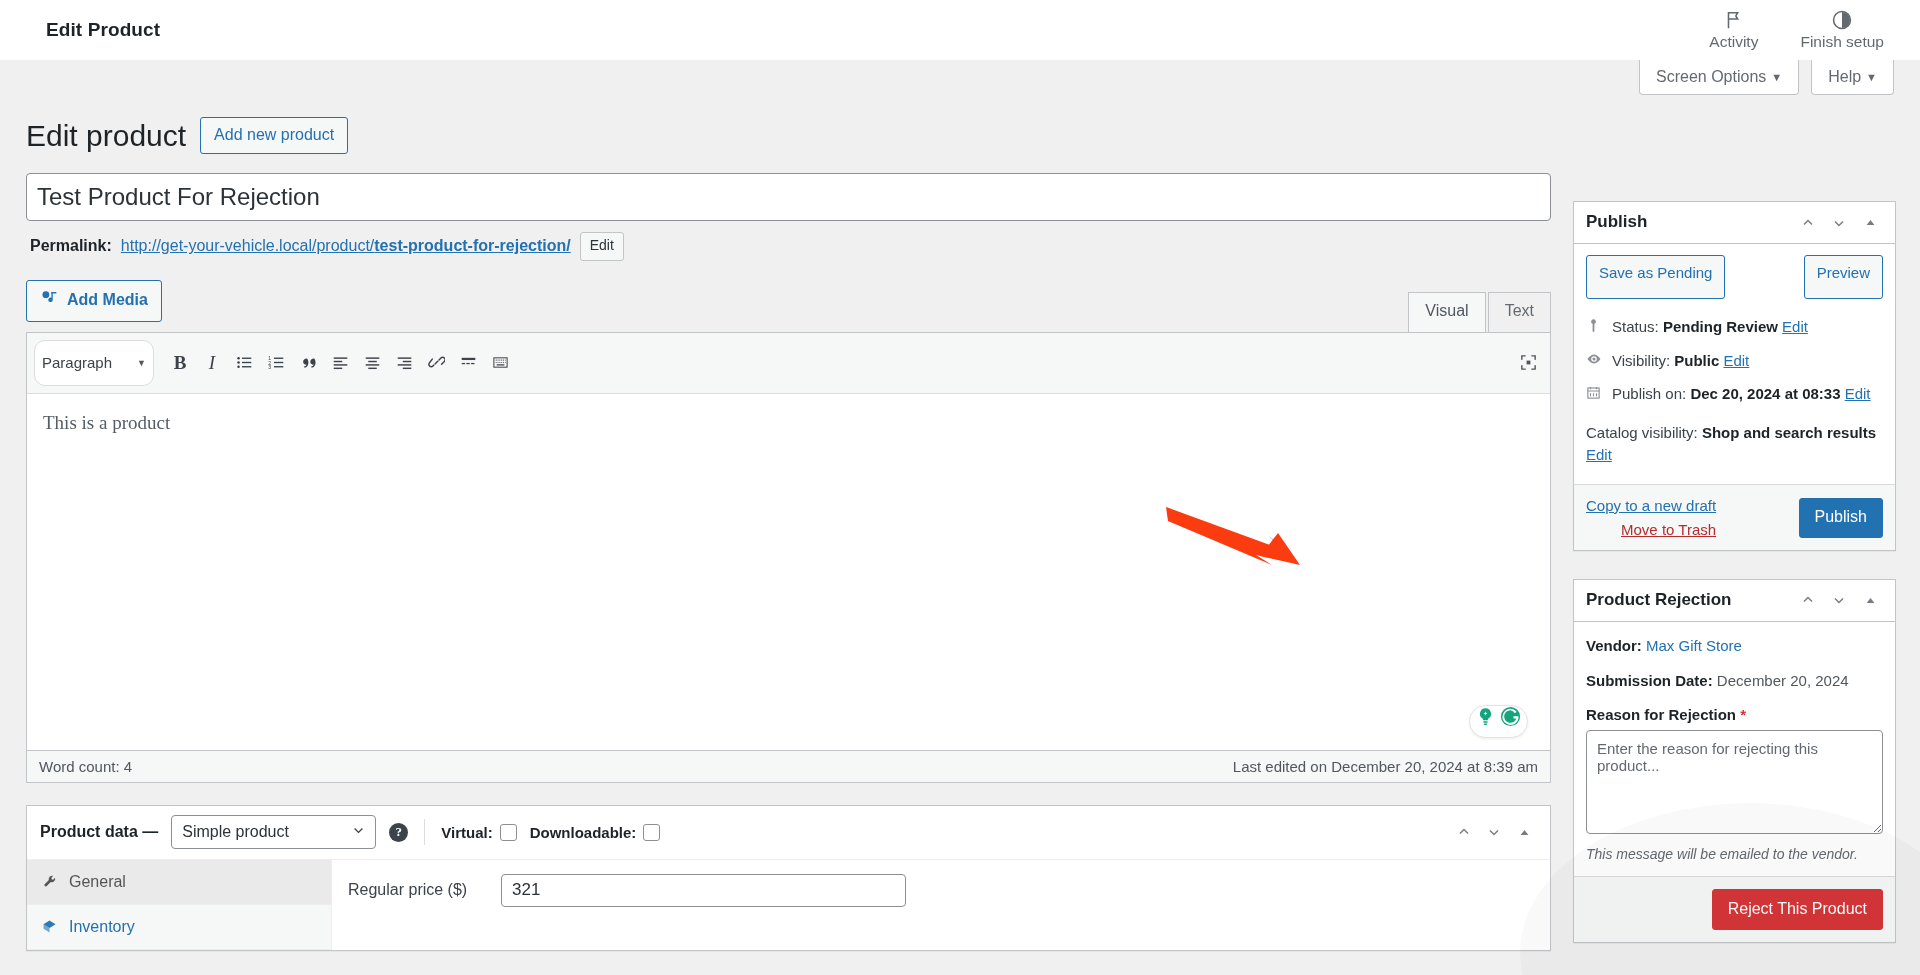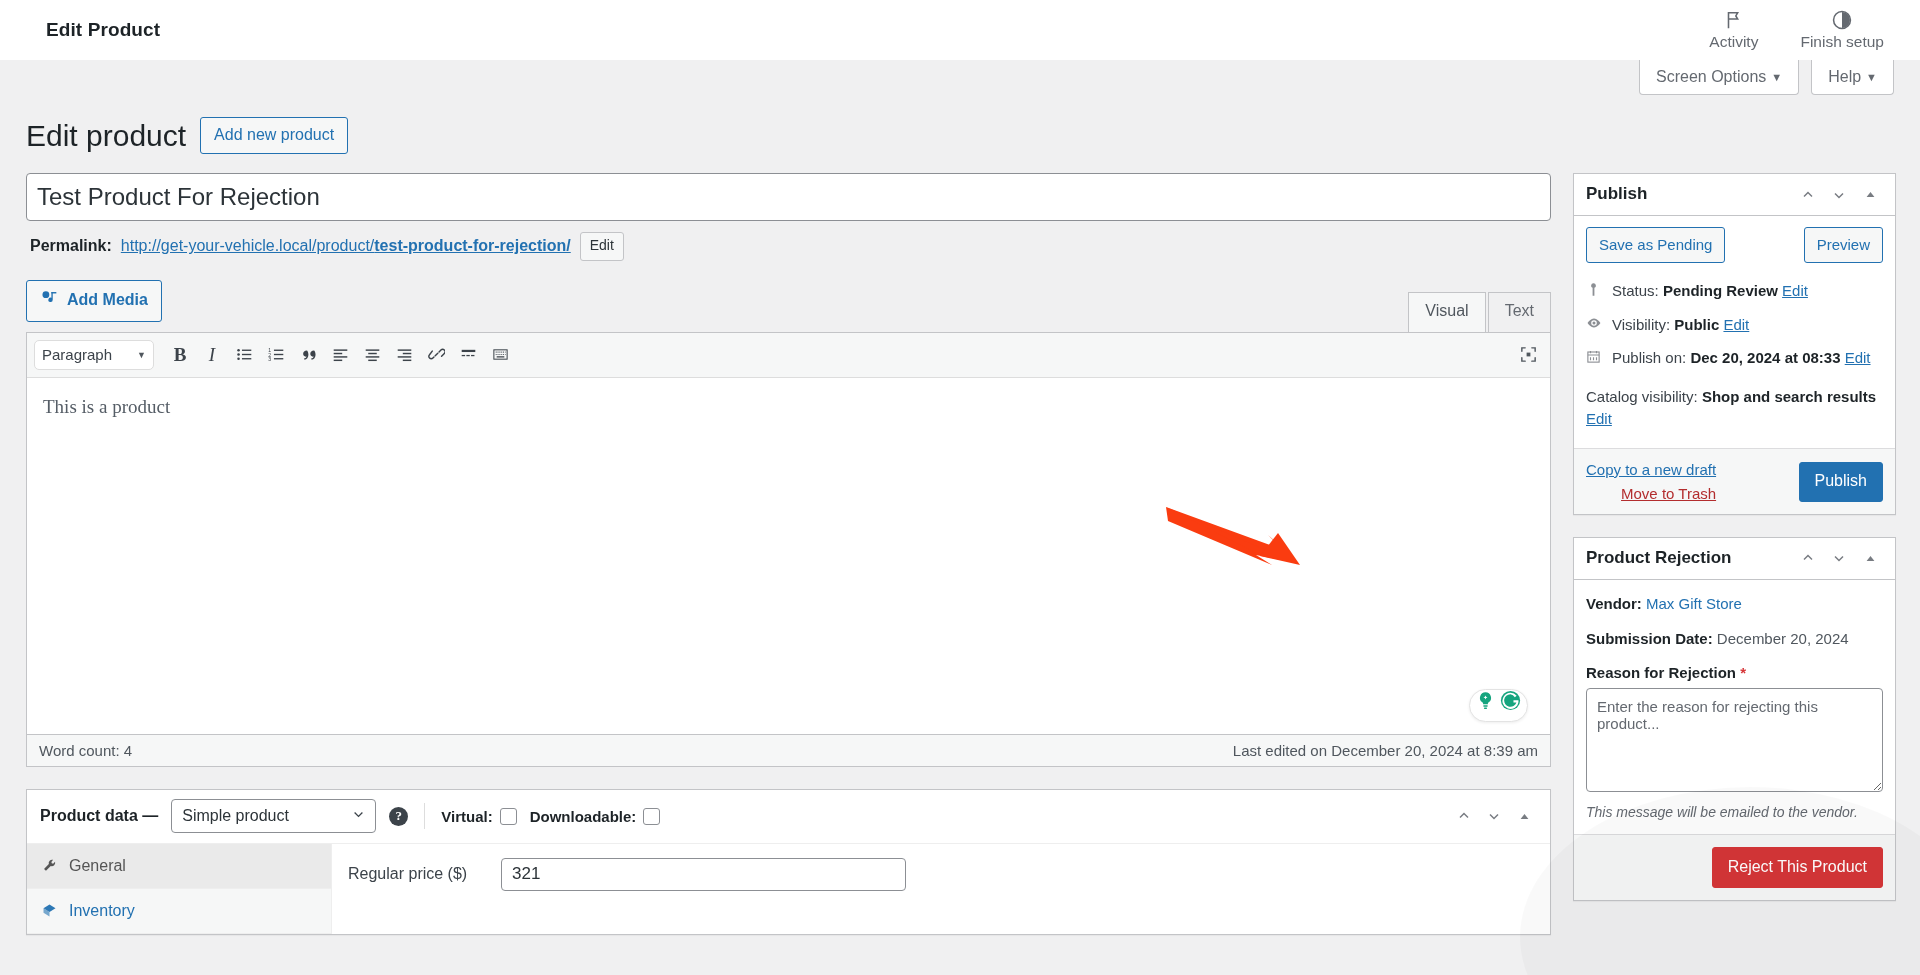--- a/index.html
+++ b/index.html
@@ -200,23 +200,23 @@
     border-bottom: 1px solid #ddd;
     display: flex;
     align-items: center;
     gap: 2px;
     padding: 7px 7px;
     position: relative;
   }
   .mce-select {
     background: #fff;
     border: 1px solid #ddd;
-    border-radius: 5px;
+    border-radius: 11px;
     width: 120px;
-    height: 30px;
+    height: 46px;
     display: flex;
     align-items: center;
     justify-content: space-between;
     padding: 0 7px;
     font-size: 15px;
     color: #3c434a;
     cursor: pointer;
     margin-right: 9px;
   }
   .mce-select .caret2 { font-size: 9px; color: #50575e; }
@@ -264,20 +264,21 @@
     color: #50575e;
   }
   .post-status-info .right { margin-left: auto; }
 
   
   .postbox {
     background: #fff;
     border: 1px solid #c3c4c7;
     margin-bottom: 22px;
     box-shadow: 0 1px 1px rgba(0,0,0,.04);
+    margin-top: 28px;
   }
   .postbox-header {
     display: flex;
     align-items: center;
     border-bottom: 1px solid #c3c4c7;
     padding: 0 12px;
     height: 42px;
   }
   .postbox-header h2 {
     font-size: 17px;
@@ -308,21 +309,21 @@
     justify-content: space-between;
     align-items: center;
     margin-bottom: 12px;
   }
   .btn-secondary {
     background: #f6f7f7;
     border: 1px solid #2271b1;
     border-radius: 3px;
     color: #2271b1;
     font-size: 15px;
-    padding: 6px 12px 7px;
+    padding: 6px 12px 15px;
     cursor: pointer;
     line-height: 1.4;
   }
   .misc-row {
     display: flex;
     align-items: flex-start;
     gap: 9px;
     padding: 5px 0;
     font-size: 15px;
     color: #3c434a;

